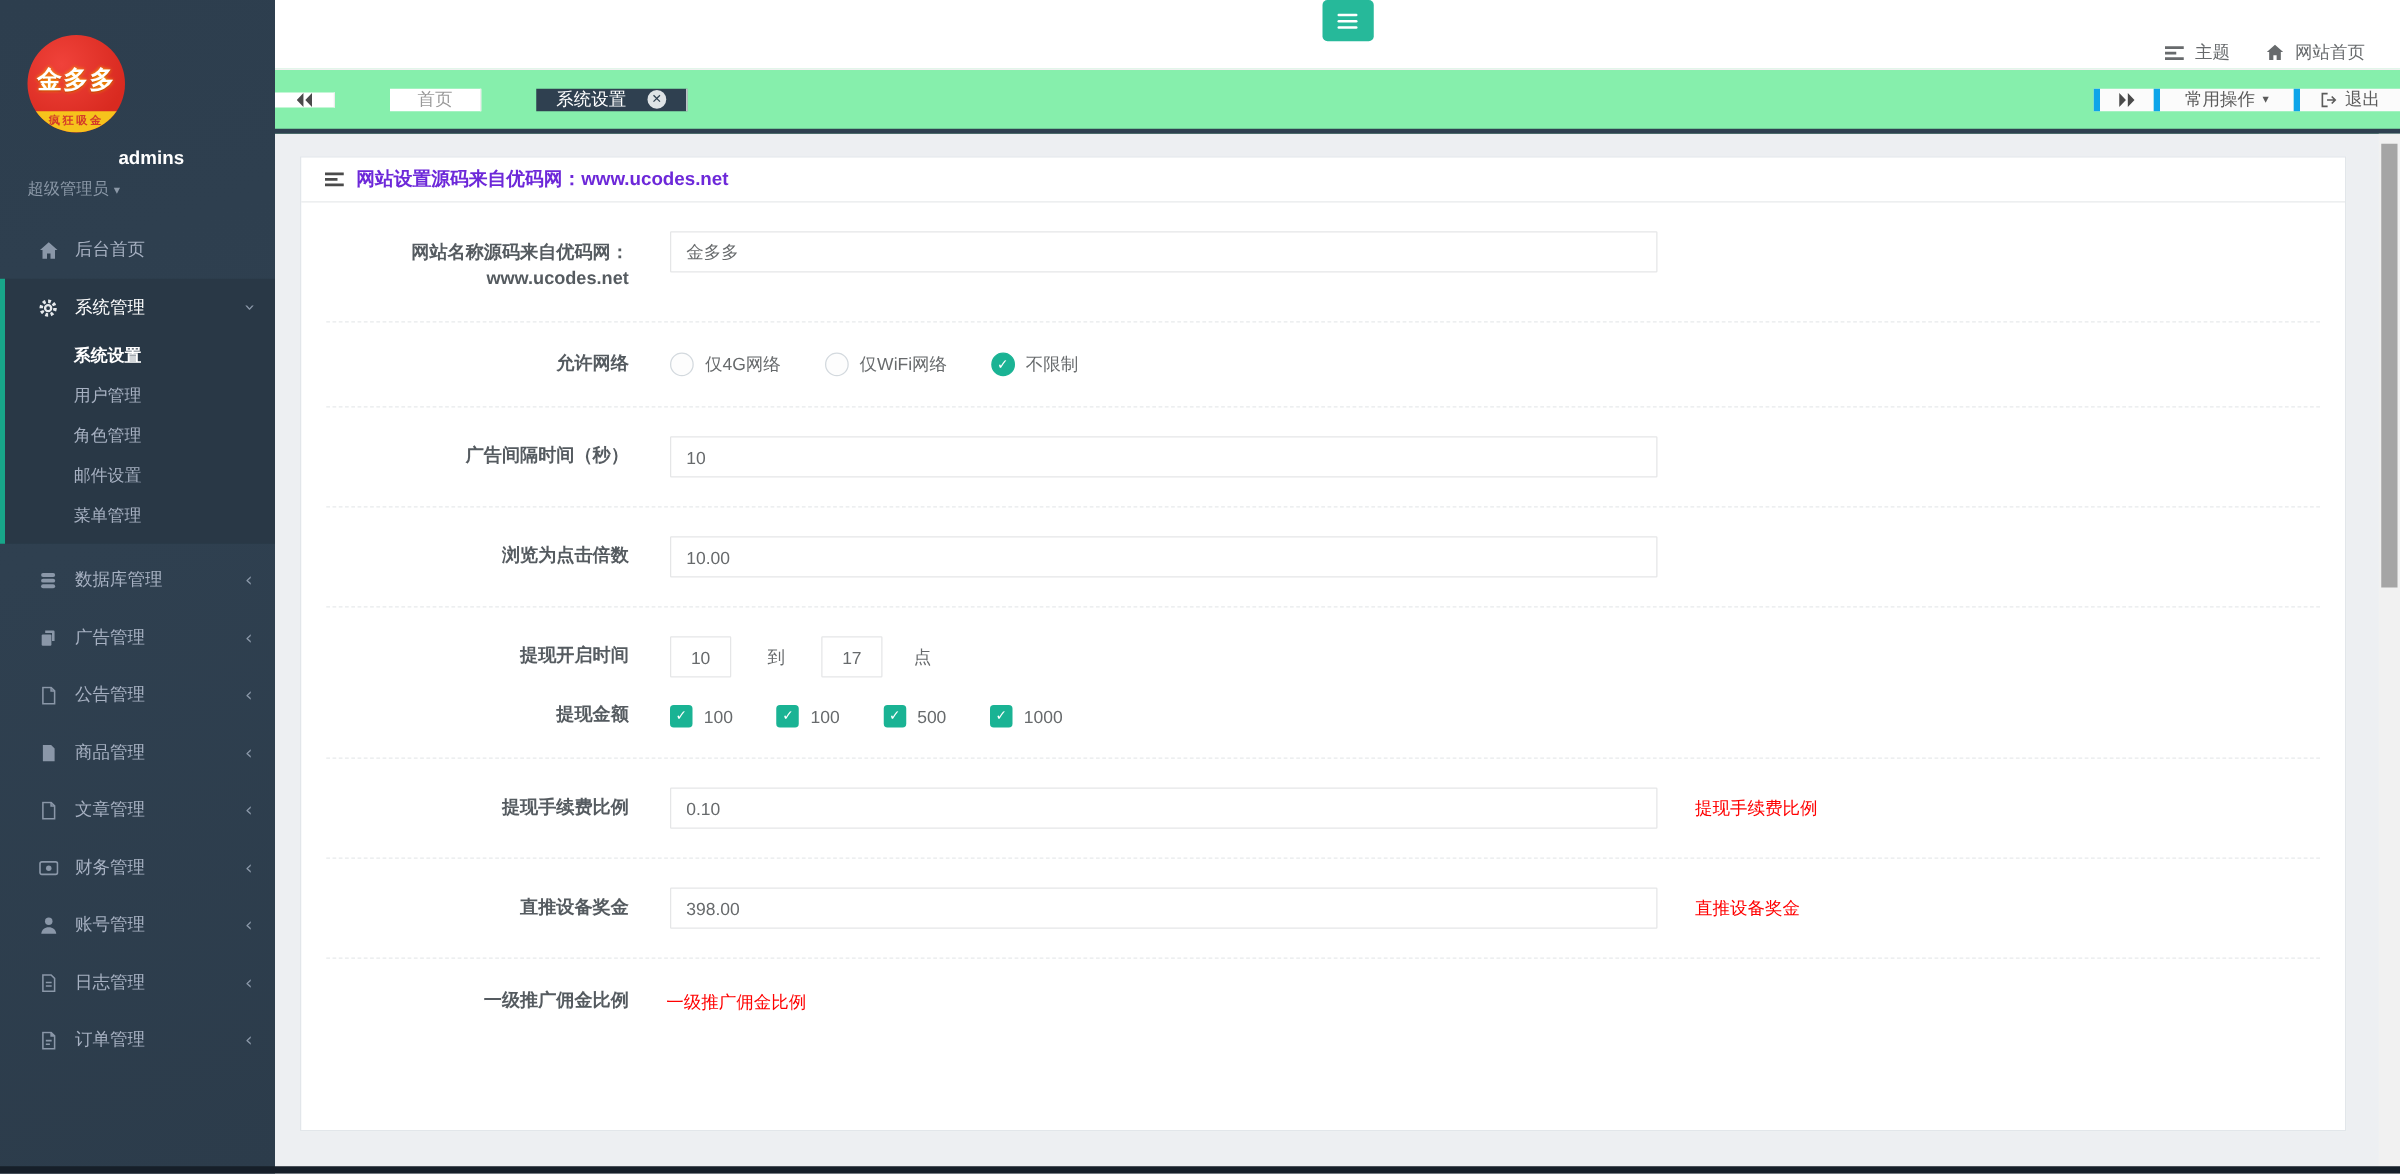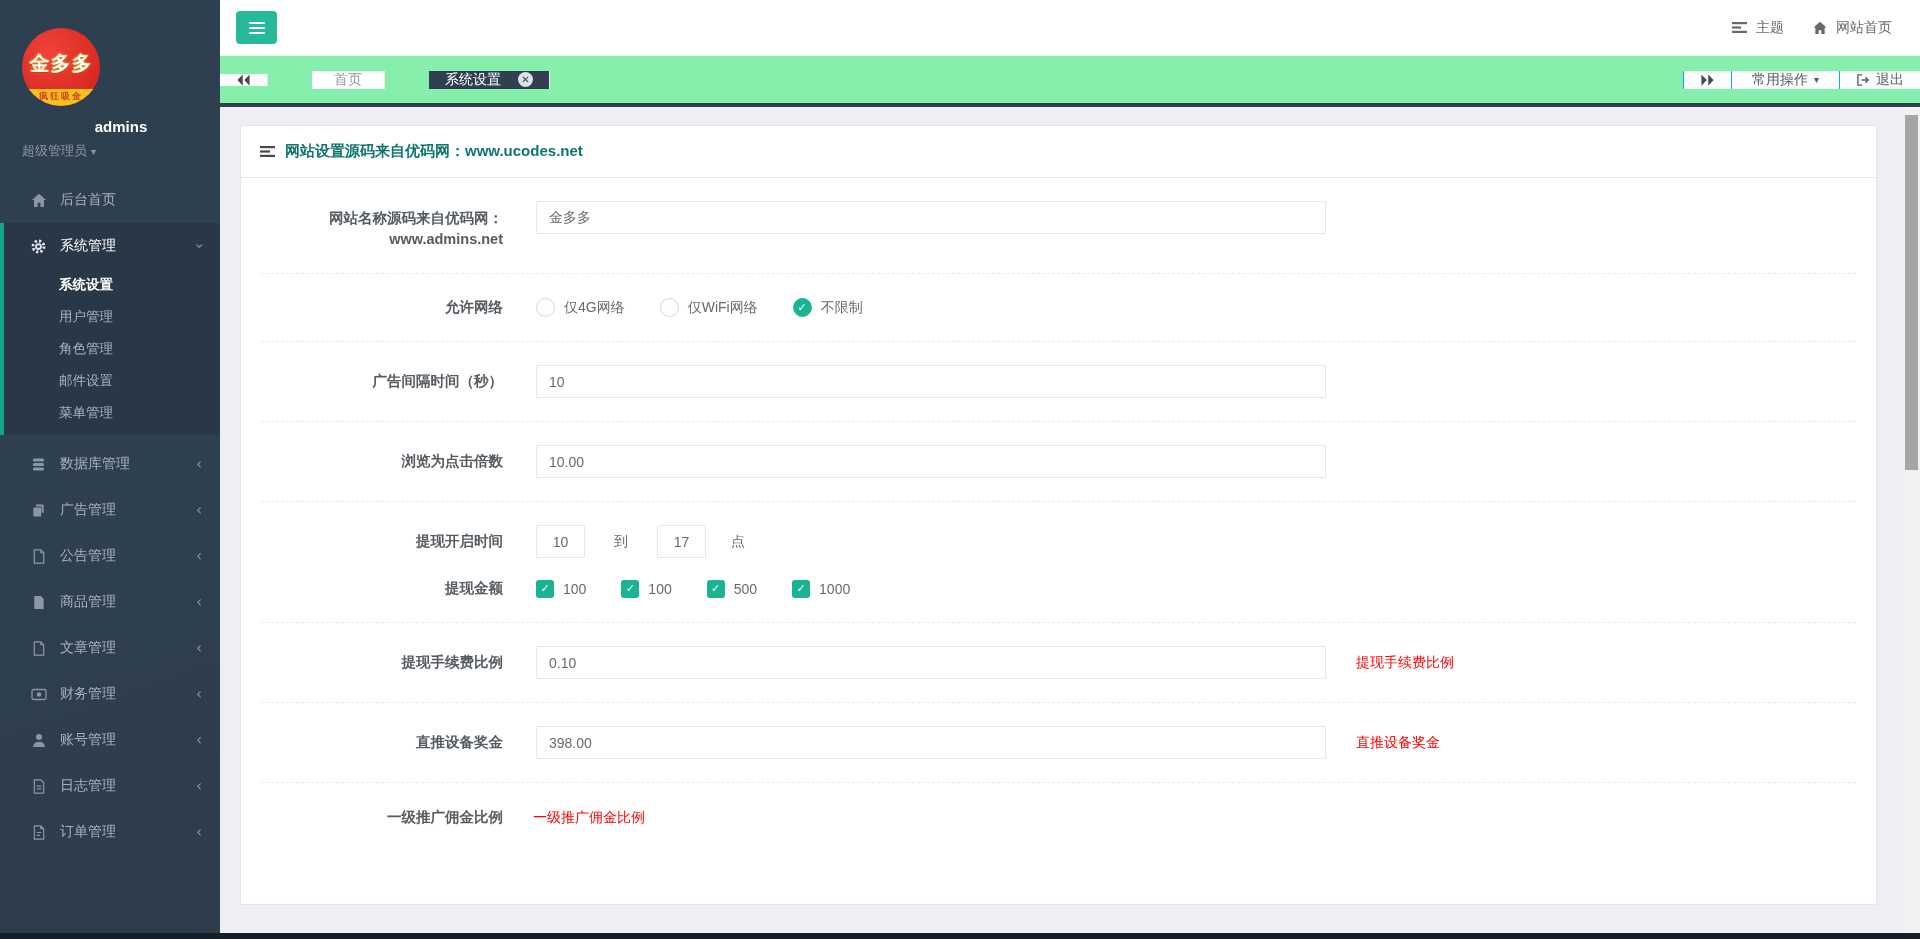--- a/index.html
+++ b/index.html
@@ -30,50 +30,50 @@
   .sb-item .chev { position:absolute; right:18px; font-size:15px; color:#8a97a8; font-family:"DejaVu Sans",sans-serif; }
   .sb-group-active { background:#293846; border-left:4px solid #18a689; padding-bottom:6px; }
   .sb-group-active .sb-item { padding-left:26px; color:#ffffff; }
   .sb-group-active .sb-item .ic { color:#e6e9ec; }
   .chev-down { display:inline-block; transform:rotate(-90deg); }
   .sb-sub { height:32px; display:flex; align-items:center; padding-left:55px; font-size:13.5px;
     color:#a7b1c2; cursor:pointer; }
   .sb-sub.active { color:#ffffff; font-weight:bold; }
   
   .header { position:absolute; left:220px; top:0; right:0; height:55px; background:#fff; z-index:4;
-    display:flex; align-items:center; }
+    display:flex; align-items:center;flex-direction:column; }
   .hamburger { width:41px; height:33px; margin-left:16px; background:#26b99a; border:none; border-radius:4px;
     display:flex; flex-direction:column; justify-content:center; align-items:center; gap:3px; cursor:pointer; }
   .hamburger span { display:block; width:16px; height:2px; background:#fff; border-radius:1px; }
   .header-right { margin-left:auto; display:flex; align-items:center; gap:28px; padding-right:28px;
     color:#676a6c; font-size:14px; }
   .hdr-btn { display:flex; align-items:center; gap:8px; cursor:pointer; color:#676a6c; }
   .hdr-btn svg { color:#676a6c; }
   
   .tabbar { position:absolute; left:220px; top:55px; right:0; height:52px; background:#86efac;
     border-top:1px solid #f0f0f0; border-bottom:4px solid #2f4050; display:flex; align-items:center; z-index:4;gap:44px; }
   .tab-cell { display:flex; align-items:center; justify-content:center; border-right:1px solid #ededed;
     color:#555; cursor:pointer; background:#fff; }
   .tab-arrow { width:48px; color:#4a4a4a; }
   .tab-arrow svg { width:15px; height:12px; }
   .tab { padding:0 22px; font-size:14px; color:#999; }
   .tab.active { background:#2f4050; color:#fff; padding:0 16px; gap:8px; }
   .tab-close { width:15px; height:15px; border-radius:50%; background:#dfe3e6; color:#2f4050;
     font-size:10px; font-weight:bold; line-height:15px; text-align:center; margin-left:9px; cursor:pointer; }
   .tabbar-right { margin-left:auto; display:flex; align-items:stretch; }
-  .tabbar-right .tab-cell { border-right:none; border-left:1px solid #0ea5e9; background:#fbfbfb; }
+  .tabbar-right .tab-cell { border-right:none; border-left:5px solid #0ea5e9; background:#fbfbfb; }
   .ops-cell { padding:0 20px; gap:6px; font-size:14px; color:#5b5b5b; }
   .ops-cell .caret { font-size:10px; color:#5b5b5b; }
   .logout-cell { padding:0 16px; gap:5px; font-size:14px; color:#5b5b5b; }
   
   .content { position:absolute; left:220px; top:107px; right:0; bottom:0; background:#edeff2; overflow:hidden; }
   .panel { position:absolute; left:20px; top:18px; width:1637px; min-height:780px; background:#fff;
     border:1px solid #e2e6ea; }
-  .panel-header { height:52px; display:flex; align-items:center; gap:9px; padding:0 19px;
-    border-bottom:1px solid #e7eaec; color:#0f766e; font-size:15px; font-weight:bold; }
+  .panel-header { height:36px; display:flex; align-items:center; gap:9px; padding:0 19px;
+    border-bottom:1px solid #e7eaec; color:#6d28d9; font-size:15px; font-weight:bold; }
   .panel-header svg { color:#4a4a4a; }
   .frm { padding:0 20px; }
   .frm-row { display:flex; align-items:center; padding:23px 0; border-bottom:1px dashed #e7eaec; }
   .frm-row:last-child { border-bottom:none; }
   .frm-row.top-align { align-items:flex-start; }
   .frm-label { width:242px; flex:0 0 242px; text-align:right; font-weight:bold; color:#555b60;
     font-size:14.5px; line-height:1.45; }
   .frm-field { margin-left:33px; display:flex; align-items:center; }
   .frm-input { width:790px; height:33px; border:1px solid #e5e6e7; border-radius:1px; padding:6px 12px;
     font-size:14px; color:#676a6c; font-family:inherit; background:#fff; outline:none; }
@@ -305,21 +305,21 @@
           </svg>
       </span>
       <span>网站设置源码来自优码网：www.ucodes.net</span>
     </div>
 
     <div class="frm">
 
       <div class="frm-row top-align">
         <div class="frm-label" style="padding-top:7px;">
           <div>网站名称源码来自优码网：</div>
-          <div>www.admins.net</div>
+          <div>www.ucodes.net</div>
         </div>
         <div class="frm-field">
           <input class="frm-input" type="text" value="金多多" style="">
         </div>
       </div>
 
       <div class="frm-row">
         <div class="frm-label">允许网络</div>
         <div class="frm-field">
           <label class="opt">

